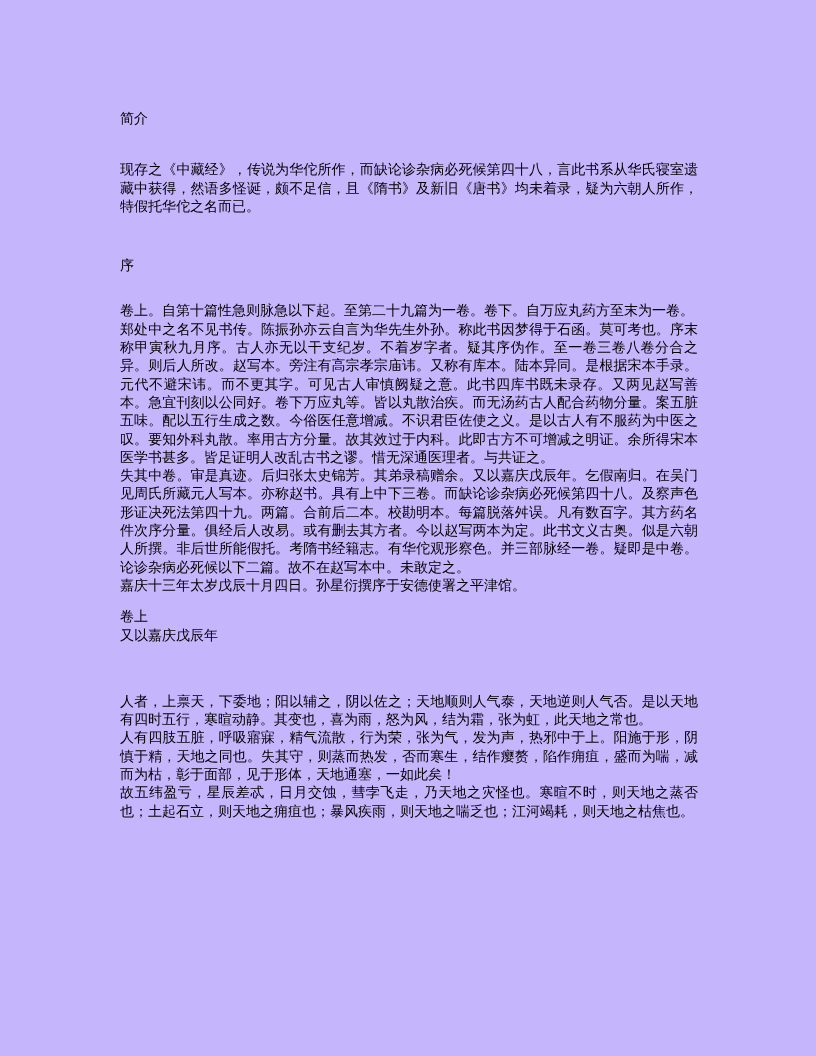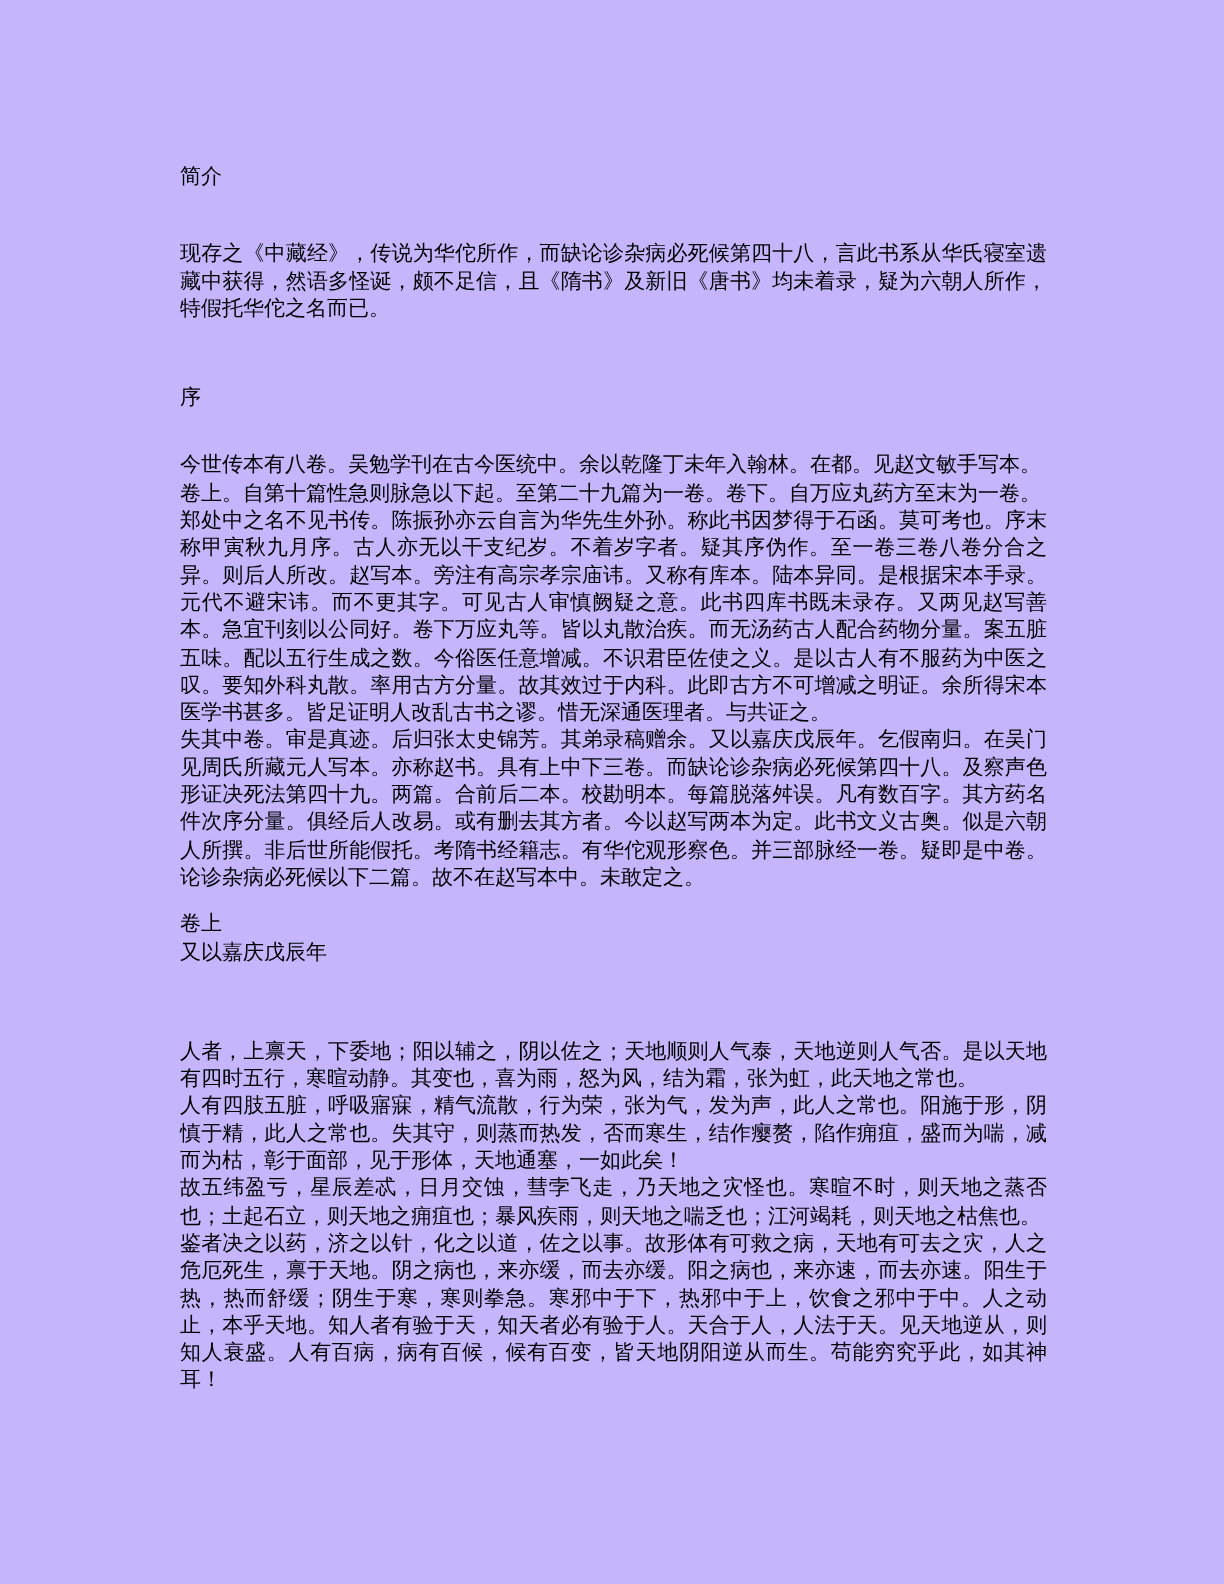--- a/index.html
+++ b/index.html
@@ -42,30 +42,29 @@
 
 <div class="page">
 
   <div class="heading" id="intro-heading">简介</div>
 
   <p class="para" id="intro-paragraph">现存之《中藏经》，传说为华佗所作，而缺论诊杂病必死候第四十八，言此书系从华氏寝室遗藏中获得，然语多怪诞，颇不足信，且《隋书》及新旧《唐书》均未着录，疑为六朝人所作，特假托华佗之名而已。</p>
 
   <div class="heading" id="preface-heading">序</div>
 
   <div id="preface-body">
-    <p class="para">今世传本有八卷。吴勉学刊在古今医统中。余以乾隆丁未年入翰林。在都。见赵文敏手写本。</p>
     <p class="para">卷上。自第十篇性急则脉急以下起。至第二十九篇为一卷。卷下。自万应丸药方至末为一卷。</p>
     <p class="para">郑处中之名不见书传。陈振孙亦云自言为华先生外孙。称此书因梦得于石函。莫可考也。序末称甲寅秋九月序。古人亦无以干支纪岁。不着岁字者。疑其序伪作。至一卷三卷八卷分合之异。则后人所改。赵写本。旁注有高宗孝宗庙讳。又称有库本。陆本异同。是根据宋本手录。元代不避宋讳。而不更其字。可见古人审慎阙疑之意。此书四库书既未录存。又两见赵写善本。急宜刊刻以公同好。卷下万应丸等。皆以丸散治疾。而无汤药古人配合药物分量。案五脏五味。配以五行生成之数。今俗医任意增减。不识君臣佐使之义。是以古人有不服药为中医之叹。要知外科丸散。率用古方分量。故其效过于内科。此即古方不可增减之明证。余所得宋本医学书甚多。皆足证明人改乱古书之谬。惜无深通医理者。与共证之。</p>
     <p class="para">失其中卷。审是真迹。后归张太史锦芳。其弟录稿赠余。又以嘉庆戊辰年。乞假南归。在吴门见周氏所藏元人写本。亦称赵书。具有上中下三卷。而缺论诊杂病必死候第四十八。及察声色形证决死法第四十九。两篇。合前后二本。校勘明本。每篇脱落舛误。凡有数百字。其方药名件次序分量。俱经后人改易。或有删去其方者。今以赵写两本为定。此书文义古奥。似是六朝人所撰。非后世所能假托。考隋书经籍志。有华佗观形察色。并三部脉经一卷。疑即是中卷。论诊杂病必死候以下二篇。故不在赵写本中。未敢定之。</p>
+    <p class="para">嘉庆十三年太岁戊辰十月四日。孙星衍撰序于安德使署之平津馆。</p>
   </div>
 
   <div class="heading" id="volume-heading">卷上</div>
 
   <div class="heading" id="chapter-title">又以嘉庆戊辰年</div>
 
   <div id="chapter-body">
     <p class="para">人者，上禀天，下委地；阳以辅之，阴以佐之；天地顺则人气泰，天地逆则人气否。是以天地有四时五行，寒暄动静。其变也，喜为雨，怒为风，结为霜，张为虹，此天地之常也。</p>
-    <p class="para">人有四肢五脏，呼吸寤寐，精气流散，行为荣，张为气，发为声，此人之常也。阳施于形，阴慎于精，此人之常也。失其守，则蒸而热发，否而寒生，结作瘿赘，陷作痈疽，盛而为喘，减而为枯，彰于面部，见于形体，天地通塞，一如此矣！</p>
+    <p class="para">人有四肢五脏，呼吸寤寐，精气流散，行为荣，张为气，发为声，热邪中于上。阳施于形，阴慎于精，天地之同也。失其守，则蒸而热发，否而寒生，结作瘿赘，陷作痈疽，盛而为喘，减而为枯，彰于面部，见于形体，天地通塞，一如此矣！</p>
     <p class="para">故五纬盈亏，星辰差忒，日月交蚀，彗孛飞走，乃天地之灾怪也。寒暄不时，则天地之蒸否也；土起石立，则天地之痈疽也；暴风疾雨，则天地之喘乏也；江河竭耗，则天地之枯焦也。</p>
-    <p class="para">鉴者决之以药，济之以针，化之以道，佐之以事。故形体有可救之病，天地有可去之灾，人之危厄死生，禀于天地。阴之病也，来亦缓，而去亦缓。阳之病也，来亦速，而去亦速。阳生于热，热而舒缓；阴生于寒，寒则拳急。寒邪中于下，热邪中于上，饮食之邪中于中。人之动止，本乎天地。知人者有验于天，知天者必有验于人。天合于人，人法于天。见天地逆从，则知人衰盛。人有百病，病有百候，候有百变，皆天地阴阳逆从而生。苟能穷究乎此，如其神耳！</p>
   </div>
 
 </div>
 
 </body></html>

